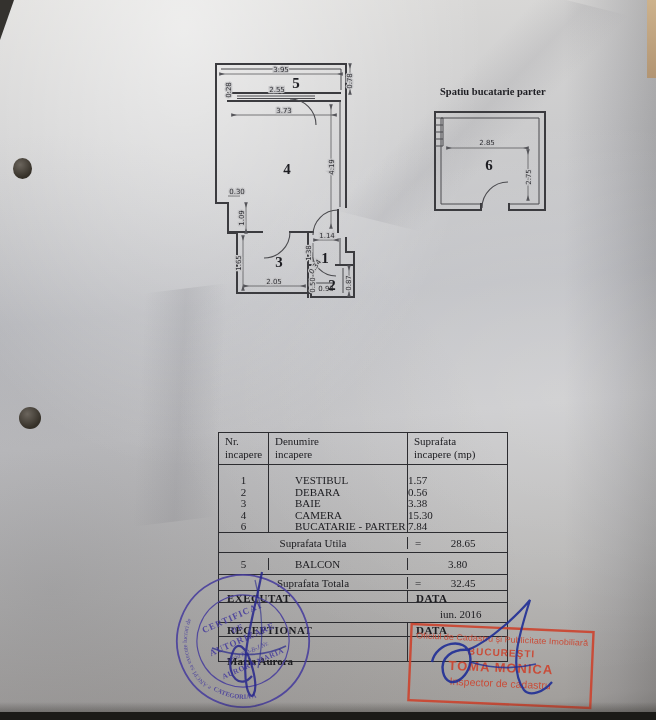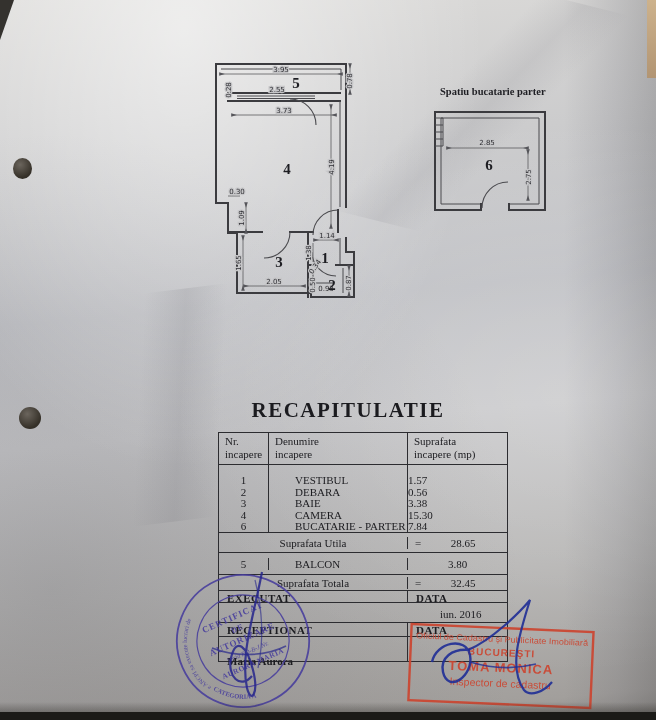--- a/index.html
+++ b/index.html
@@ -172,21 +172,20 @@
       <path class="arc" d="M482,208 A26,26 0 0 1 508,182"></path>
       <path class="dim" d="M449,148 H526" marker-start="url(#ar)" marker-end="url(#ar)"></path>
       <path class="dim" d="M528,152 V198" marker-start="url(#ar)" marker-end="url(#ar)"></path>
     </g>
     <text class="dimt" x="487" y="145">2.85</text>
     <text class="dimt" x="531" y="177" transform="rotate(-90 531 177)">2.75</text>
     <text class="roomt" x="489" y="170">6</text>
   </svg>
 
   <div class="kitchen-title">Spatiu bucatarie parter</div>
-  <div class="recap-title">RECAPITULATIE</div>
 
   <div class="tbl">
     <div class="row hdr">
       <div class="cell c1">
         <span>Nr.</span><br>
         <span>incapere</span>
       </div>
       <div class="cell c2">
         <span>Denumire</span><br>
         <span>incapere</span>

